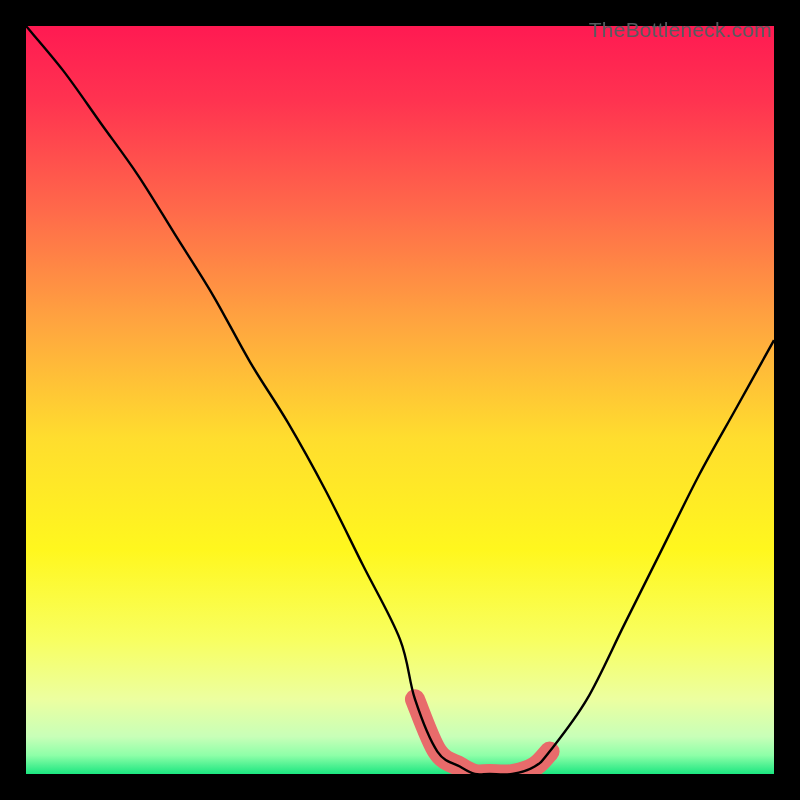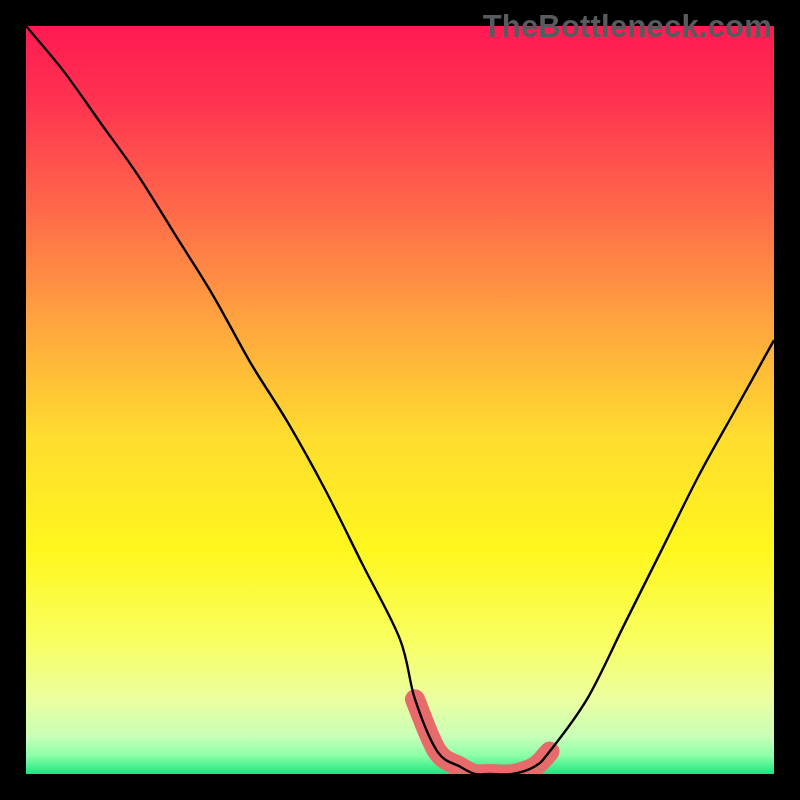--- a/index.html
+++ b/index.html
@@ -34,25 +34,25 @@
   }
   .curve {
     position: absolute;
     top: 0; left: 0;
     width: 100%;
     height: 100%;
     pointer-events: none;
   }
   .watermark {
     position: absolute;
-    top: 9px;
+    top: 18px;
     right: 28px;
     color: #555b5f;
-    font-size: 31px;
-    font-weight: 700;
+    font-size: 21px;
+    font-weight: 400;
     letter-spacing: 0.2px;
   }
 </style>
 </head>
 <body>
 
 <div class="frame">
 
   <div class="plot-area">
     <svg class="gradient" viewBox="0 0 748 748" preserveAspectRatio="none">

